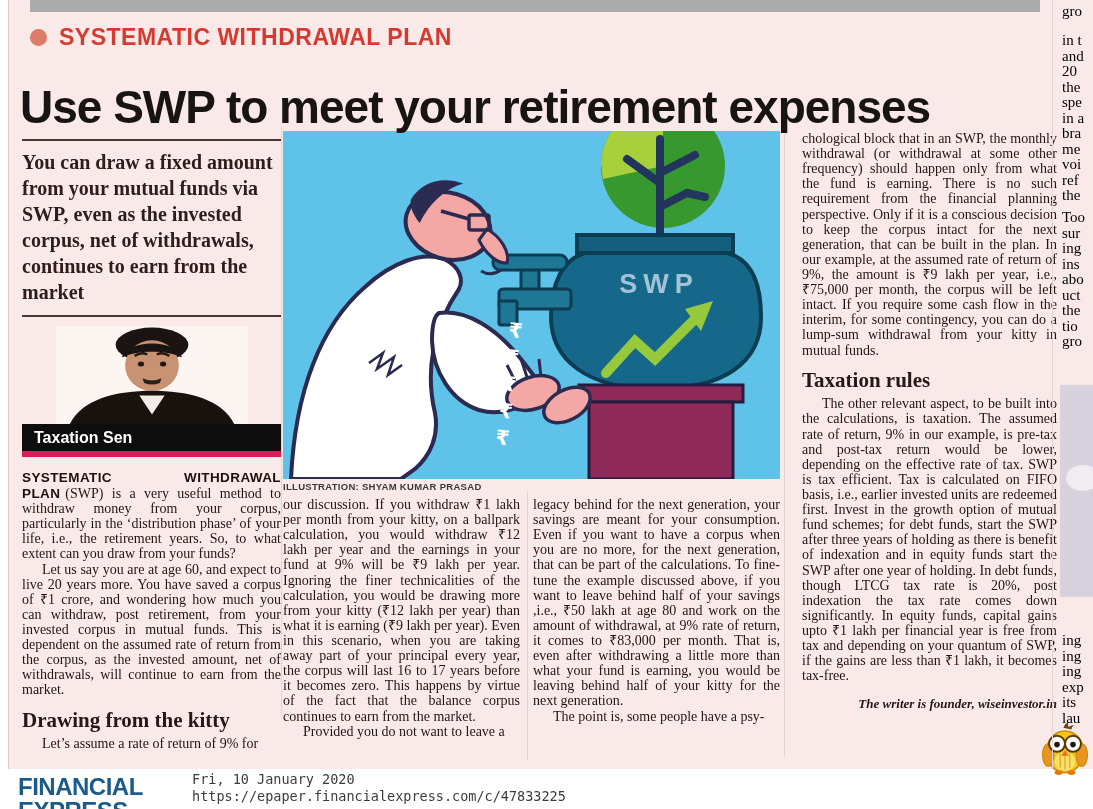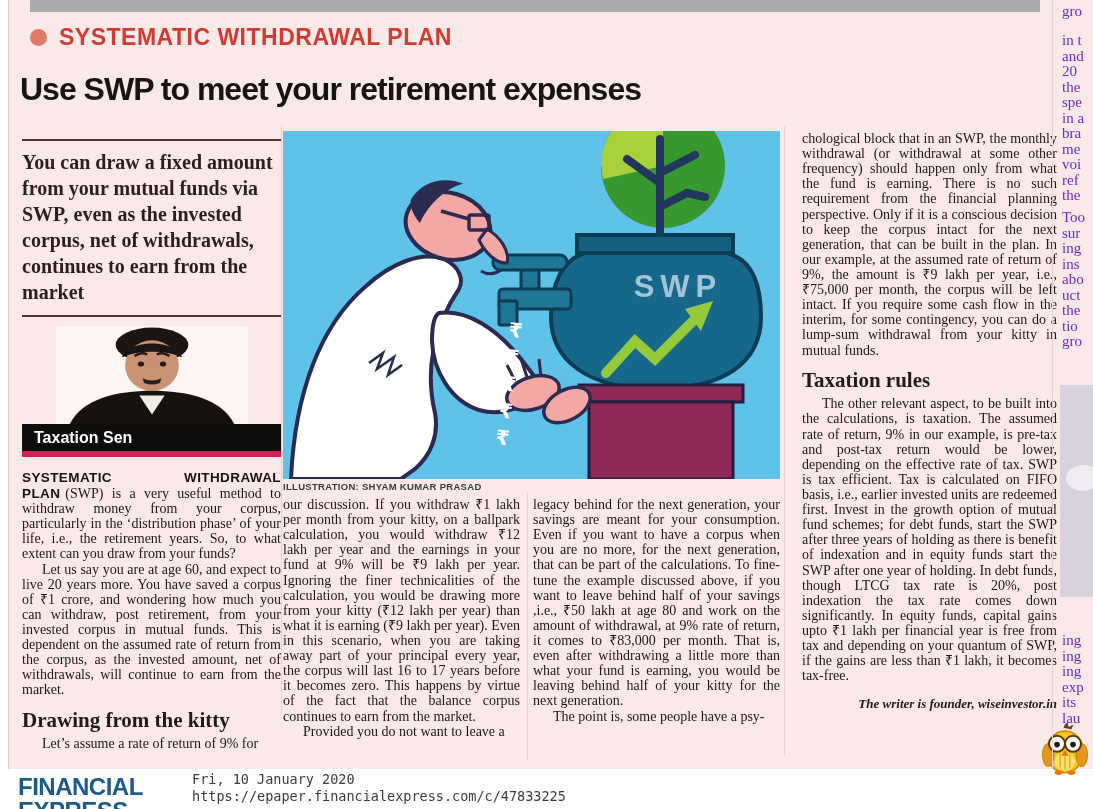--- a/index.html
+++ b/index.html
@@ -7,21 +7,21 @@
        font-family:"Liberation Serif",serif;}
   .page{position:absolute;left:8px;top:0;width:1085px;height:769px;background:#f9eae9;
         border-left:1px solid #d8caca;border-bottom:1px solid #cbb9b9;}
   .topbar{position:absolute;left:30px;top:0;width:1010px;height:12px;background:#ababab;z-index:3;}
 
   .category{position:absolute;left:30px;top:24px;display:flex;align-items:center;gap:12px;z-index:2;}
   .dot{width:17px;height:17px;border-radius:50%;background:#de7a68;}
   .category-label{font-family:"Liberation Sans",sans-serif;font-weight:bold;font-size:23px;
                   color:#d43a2f;letter-spacing:.5px;}
   .headline{position:absolute;left:20px;top:52px;width:1030px;font-family:"Liberation Sans",sans-serif;
-            font-weight:bold;font-size:32px;letter-spacing:-1px;color:#191414;line-height:1.05;z-index:2;}
+            font-weight:bold;font-size:46px;letter-spacing:-1px;color:#191414;line-height:1.05;z-index:2;}
 
   .vrule{position:absolute;width:1px;background:#e4d3d2;z-index:1;}
 
   
   .col1{position:absolute;left:22px;top:126px;width:259px;margin-top:13px;}
   .hrule{border-top:2px solid #4a3434;height:0;}
   .standfirst{font-weight:bold;font-size:20px;line-height:1.3;color:#2f1d1d;padding:8px 0 10px 0;}
   .photo-wrap{position:relative;margin-top:9px;height:133px;}
   .photo{position:absolute;left:34px;top:0;width:192px;height:98px;background:#fcf5f2;overflow:hidden;}
   .namebar{position:absolute;left:0;right:0;top:98px;height:27px;background:#0d0d0d;color:#ffffff;
@@ -31,41 +31,41 @@
   .bodytext{margin-top:11px;font-size:14px;line-height:1.08;text-align:justify;color:#201414;}
   .bodytext p{margin:0;}
   .bodytext p.ind{text-indent:20px;}
   .lead-in{font-family:"Liberation Sans",sans-serif;font-weight:bold;font-size:13.5px;
            letter-spacing:.4px;margin-right:5px;color:#1c1010;}
   .sec-head{font-size:21px;font-weight:600;color:#241818;margin:11px 0 5px 0;text-align:left;}
 
   
   .illus{position:absolute;left:283px;top:131px;width:497px;height:348px;background:#5ec2e9;overflow:hidden;}
   .illus svg{position:absolute;left:0;top:0;}
-  .swp-label{position:absolute;left:325px;top:138px;width:140px;text-align:center;
-             font-family:"Liberation Sans",sans-serif;font-weight:bold;font-size:31px;
+  .swp-label{position:absolute;left:306px;top:138px;width:140px;text-align:center;
+             font-family:"Liberation Sans",sans-serif;font-weight:bold;font-size:27px;
              letter-spacing:6px;color:#a3c3d6;}
   .rupee-fall{position:absolute;left:206px;top:186px;width:40px;text-align:center;color:#ffffff;
               font-size:20px;font-weight:bold;line-height:27px;white-space:pre-line;
               transform:rotate(7deg);font-family:"DejaVu Sans",sans-serif;}
   .credit{position:absolute;left:283px;top:481px;width:497px;text-align:left;
           font-family:"Liberation Sans",sans-serif;font-weight:bold;font-size:9.5px;color:#3a3a3a;
           letter-spacing:.3px;}
 
   
   .txtcol{position:absolute;font-size:14px;line-height:1.08;text-align:justify;color:#201414;}
   .txtcol p{margin:0;}
   .txtcol p.ind{text-indent:20px;}
   .col2{left:283px;top:497px;width:237px;}
   .col3{left:533px;top:497px;width:247px;}
   .col4{left:790px;top:131px;width:255px;margin-left:12px;}
   .byline{margin-top:14px;text-align:right;font-style:italic;font-weight:bold;font-size:13px;color:#241616;}
 
   
-  .edge{position:absolute;left:1060px;top:0;width:33px;height:769px;overflow:hidden;color:#6d28d9;}
+  .edge{position:absolute;left:1060px;top:0;width:33px;height:769px;overflow:hidden;color:#000000;}
   .edge .frag{white-space:pre-line;font-size:15px;line-height:15.5px;position:absolute;left:2px;}
   .edge-img{position:absolute;left:0;top:385px;width:33px;height:212px;background:#d8d2de;}
   .edge-img .blob{position:absolute;left:6px;top:80px;width:34px;height:26px;background:#efecf2;
                   border-radius:50%;}
   .edge-pagenum{position:absolute;left:2px;top:744px;font-size:19px;}
 
   
   .footer{position:absolute;left:0;top:769px;width:1093px;height:40px;background:#ffffff;}
   .fe-logo{position:absolute;left:18px;top:6px;width:168px;}
   .fe-brand{font-family:"Liberation Sans",sans-serif;font-weight:bold;font-size:24px;

